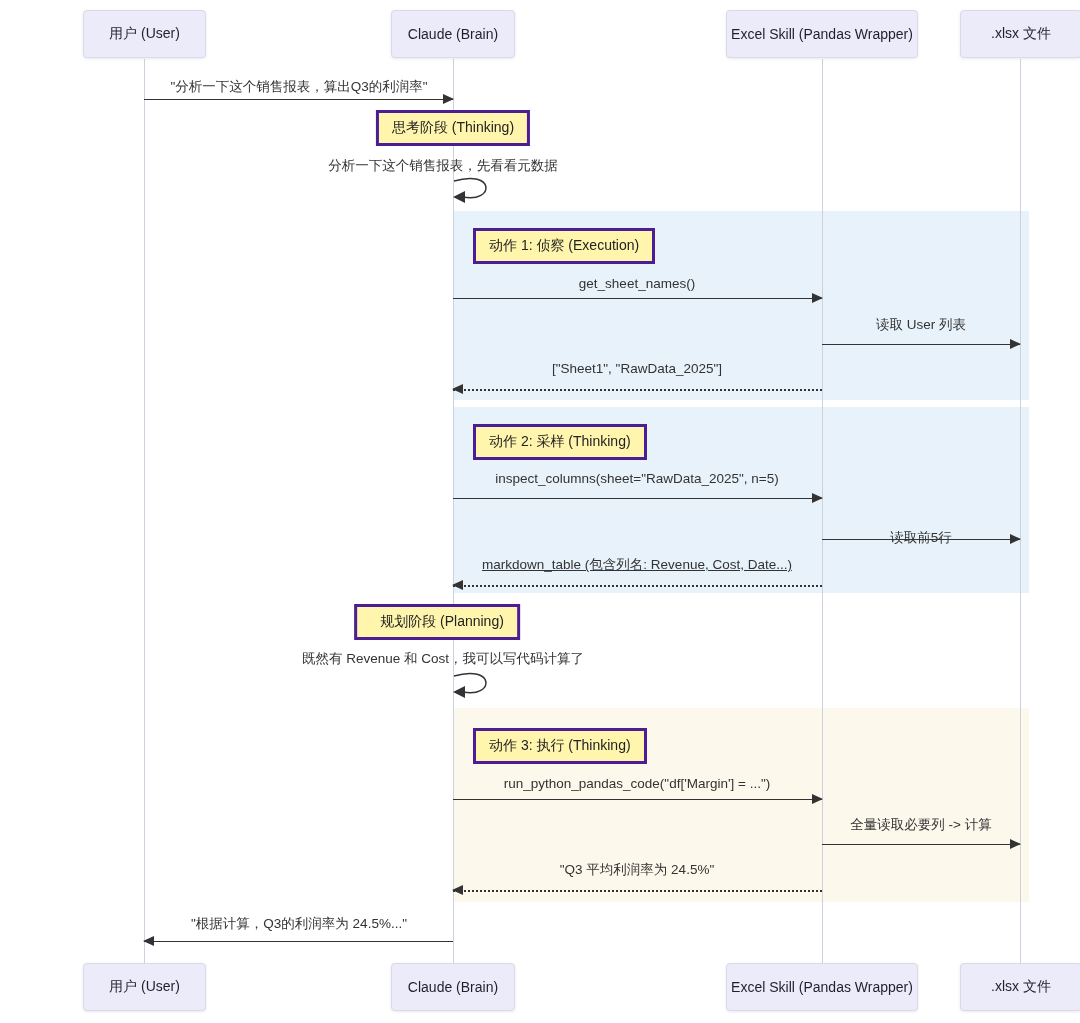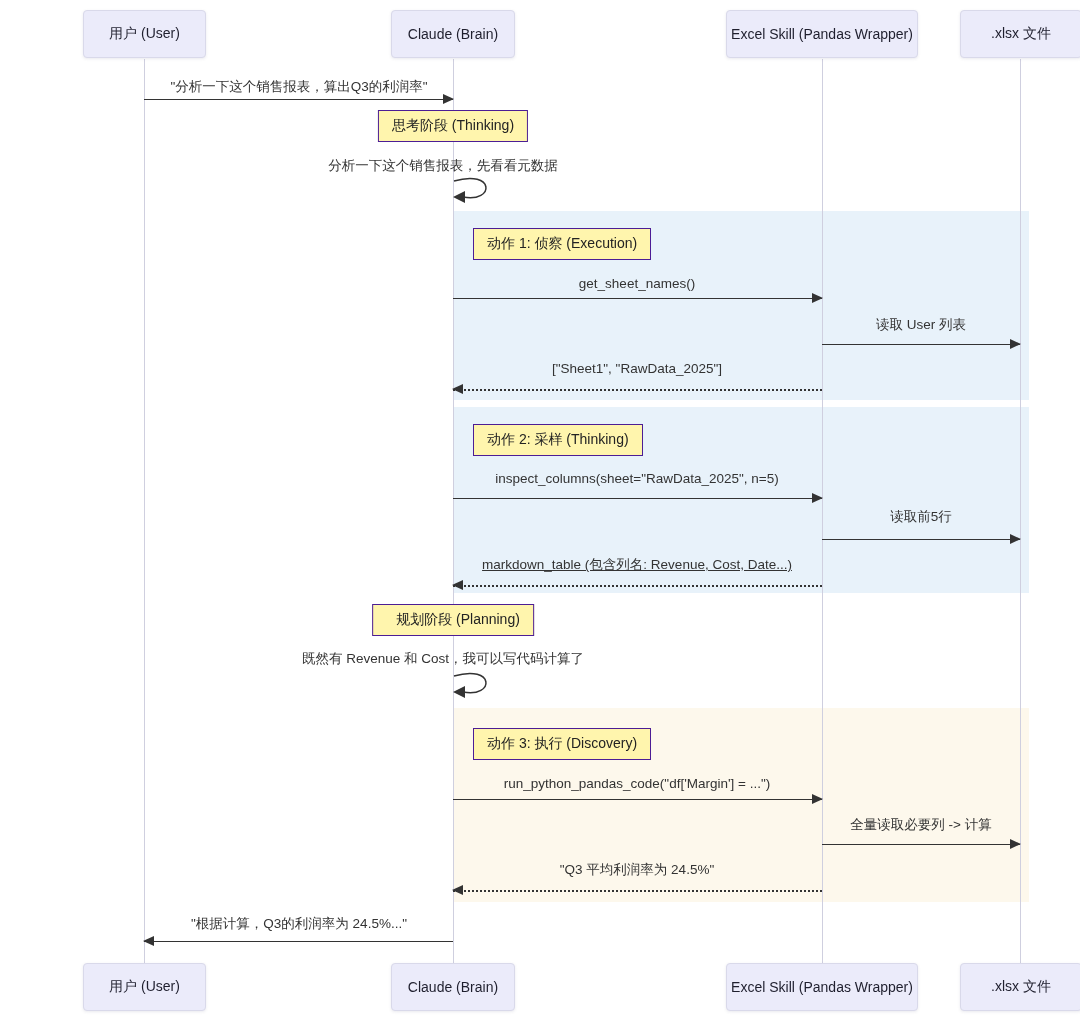--- a/index.html
+++ b/index.html
@@ -37,21 +37,21 @@
   .region{
     position:absolute;
     z-index:0;
   }
   .region.blue{background:#e8f2fa;}
   .region.cream{background:#fdf8ec;}
   
   .note{
     position:absolute;
     background:#fff5ad;
-    border:1px solid #4c1d95;
+    border:3px solid #4c1d95;
     padding:6px 13px;
     font-size:14px;color:#232323;
     white-space:nowrap;
     z-index:4;
     box-sizing:border-box;
   }
   .note.centered{transform:translateX(-50%);}
   
   .msg-label{
     position:absolute;
@@ -156,39 +156,39 @@
       <div class="head left"></div>
     </div>
 
   <div class="note" style="left:430px;top:424px;">动作 2: 采样 (Thinking)</div>
 
   <div class="msg-label" style="left:594px;top:471px;">inspect_columns(sheet="RawData_2025", n=5)</div>
   <div class="arrow solid" style="left:410px;top:498px;width:369px;">
       <div class="head right"></div>
     </div>
 
-  <div class="msg-label" style="left:878px;top:508px;">读取前5行</div>
+  <div class="msg-label" style="left:878px;top:529px;">读取前5行</div>
   <div class="arrow solid" style="left:779px;top:539px;width:198px;">
       <div class="head right"></div>
     </div>
 
   <div class="msg-label" style="left:594px;top:556px;text-decoration:underline;">markdown_table (包含列名: Revenue, Cost, Date...)</div>
   <div class="arrow dotted" style="left:410px;top:585px;width:369px;">
       <div class="head left"></div>
     </div>
 
-  <div class="note centered" style="left:410px;top:604px;padding-left:23px;">规划阶段 (Planning)</div>
+  <div class="note centered" style="left:394px;top:604px;padding-left:23px;">规划阶段 (Planning)</div>
 
   <div class="msg-label" style="left:400px;top:650px;">既然有 Revenue 和 Cost，我可以写代码计算了</div>
   <svg class="selfloop" style="left:410px;top:671px;" width="46" height="28">
     <path d="M1,5 C42,-7 42,27 10,21" fill="none" stroke="#333333" stroke-width="1.5"></path>
     <polygon points="0,21 12,15 12,27" fill="#333333"></polygon>
   </svg>
 
-  <div class="note" style="left:430px;top:728px;">动作 3: 执行 (Discovery)</div>
+  <div class="note" style="left:430px;top:728px;">动作 3: 执行 (Thinking)</div>
 
   <div class="msg-label" style="left:594px;top:776px;">run_python_pandas_code("df['Margin'] = ...")</div>
   <div class="arrow solid" style="left:410px;top:799px;width:369px;">
       <div class="head right"></div>
     </div>
 
   <div class="msg-label" style="left:878px;top:816px;">全量读取必要列 -&gt; 计算</div>
   <div class="arrow solid" style="left:779px;top:844px;width:198px;">
       <div class="head right"></div>
     </div>

